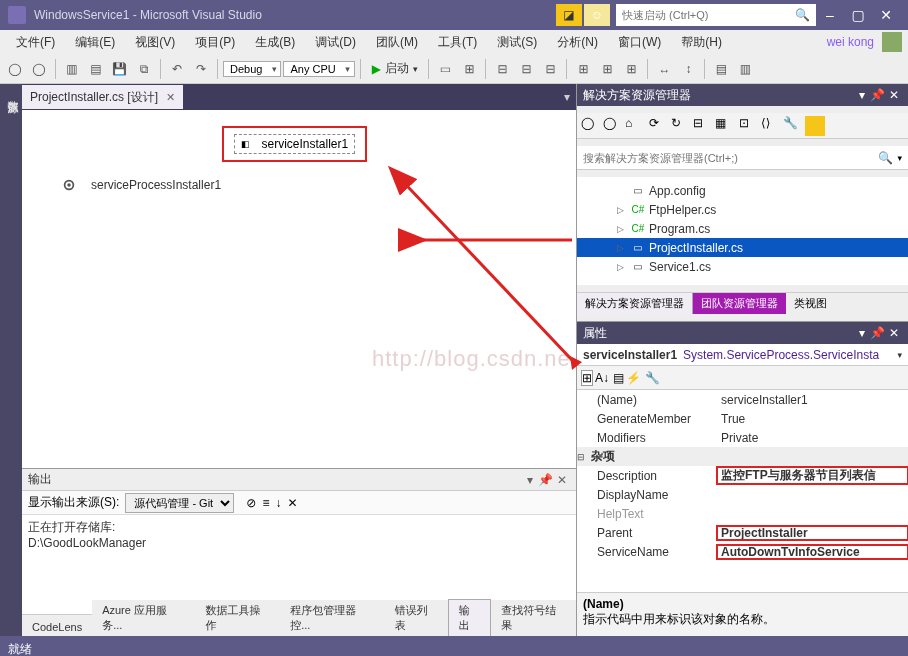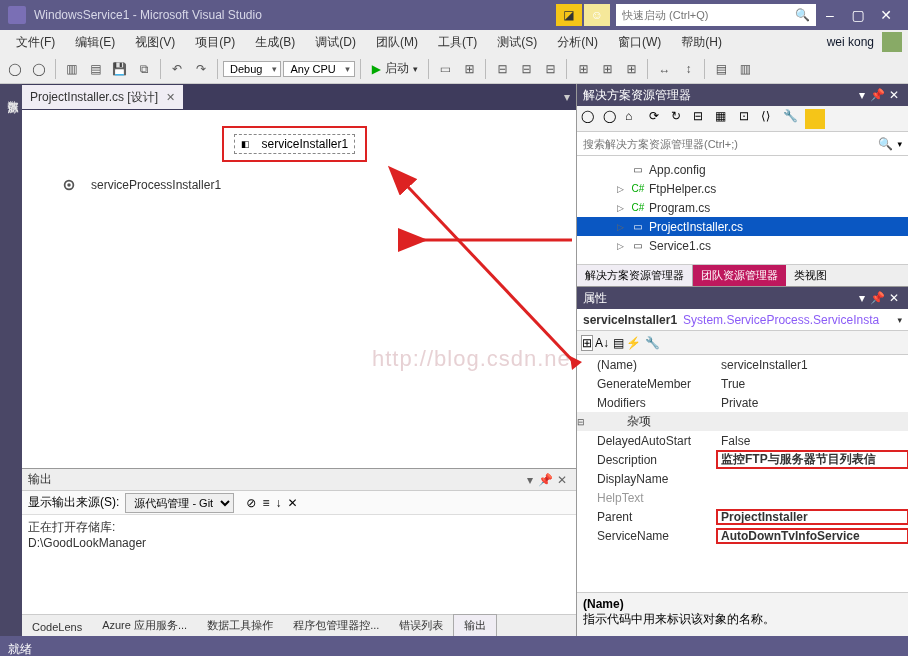--- a/index.html
+++ b/index.html
@@ -8,21 +8,21 @@
 .titlebar .logo { width: 18px; height: 18px; background: #7a6fb5; margin-right: 8px; border-radius: 2px; }
 .titlebar .title { flex: 1; color: #d8d8e8; }
 .titlebar .yellow-box { width: 26px; height: 22px; background: #f5c518; margin: 0 2px; display:flex; align-items:center; justify-content:center; color:#333; }
 .titlebar .smile { width: 26px; height: 22px; background: #f5e89a; margin-right: 6px; display:flex; align-items:center; justify-content:center; }
 .titlebar .search { width: 200px; height: 22px; background: #fff; color: #888; padding: 0 6px; display: flex; align-items: center; }
 .titlebar .search input { border: none; outline: none; flex: 1; font-size: 11px; color: #888; }
 .titlebar .search .mag { color: #666; }
 .titlebar .winbtn { width: 28px; text-align: center; color: #fff; font-size: 14px; cursor: pointer; }
 .menubar { height: 24px; background: #eee; display: flex; align-items: center; padding: 0 6px; color: #333; }
 .menubar .menu-item { padding: 0 10px; cursor: pointer; }
-.menubar .user { margin-left: auto; color: #0f172a; padding-right: 4px; }
+.menubar .user { margin-left: auto; color: #8b5cf6; padding-right: 4px; }
 .menubar .avatar { width: 20px; height: 20px; background: #8a6; margin-left: 4px; }
 .toolbar { height: 30px; background: #eee; display: flex; align-items: center; padding: 0 4px; gap: 2px; border-bottom: 1px solid #ccc; }
 .toolbar .sep { width: 1px; height: 20px; background: #bbb; margin: 0 3px; }
 .toolbar .tbtn { width: 22px; height: 22px; display: flex; align-items: center; justify-content: center; cursor: pointer; color: #555; }
 .toolbar .dropdown { height: 16px; border: 1px solid #aaa; background: #fff; padding: 0 18px 0 6px; display: flex; align-items: center; position: relative; font-size: 11px; }
 .toolbar .dropdown::after { content: "▾"; position: absolute; right: 4px; font-size: 9px; color: #555; }
 .toolbar .startbtn { display: flex; align-items: center; color: #333; padding: 0 6px; cursor: pointer; }
 .toolbar .startbtn .play { color: #0a0; margin-right: 4px; }
 .main { display: flex; height: calc(100% - 30px - 24px - 30px - 20px); }
 .sidebar-left { width: 22px; background: #4a4766; display: flex; flex-direction: column; color: #eee; writing-mode: vertical-rl; text-orientation: upright; }
@@ -42,21 +42,21 @@
 .output-panel { height: 168px; border-top: 1px solid #999; display: flex; flex-direction: column; background: #eee; }
 .output-panel .hdr { height: 22px; background: #eee; display: flex; align-items: center; padding: 0 6px; font-size: 12px; color: #333; border-bottom: 1px solid #ccc; }
 .output-panel .hdr .spc { flex: 1; }
 .output-panel .hdr .ico { width: 16px; text-align: center; cursor: pointer; color: #666; }
 .output-panel .tb { height: 24px; display: flex; align-items: center; padding: 0 6px; gap: 6px; background: #fafafa; border-bottom: 1px solid #ddd; }
 .output-panel .tb select { border: 1px solid #aaa; height: 20px; font-size: 11px; padding: 0 4px; }
 .output-panel .body { flex: 1; background: #fff; padding: 4px 6px; font-size: 11px; color: #333; font-family: Consolas, monospace; }
 .bottom-tabs { height: 22px; background: #eee; display: flex; align-items: flex-end; border-top: 1px solid #ccc; }
 .bottom-tabs .btab { padding: 3px 10px; font-size: 11px; color: #333; background:#eee; cursor:pointer; }
 .bottom-tabs .btab.active { background: #f0edf4; border: 1px solid #aaa; border-bottom: none; }
-.right { width: 332px; display: flex; flex-direction: column; border-left: 1px solid #999; background:#eee; }
+.right { width: 332px; display: flex; flex-direction: column; border-left: 1px solid #999; background:#eee;gap:7px; }
 .panel-hdr { height: 22px; background: #4a4766; color: #fff; display: flex; align-items: center; padding: 0 6px; font-size: 12px; }
 .panel-hdr .spc { flex: 1; }
 .panel-hdr .ico { width: 16px; text-align: center; cursor: pointer; }
 .sol-toolbar { height: 26px; background: #f3f3f3; display: flex; align-items: center; padding: 0 4px; gap: 2px; border-bottom: 1px solid #ccc; }
 .sol-toolbar .tbtn { width: 20px; height: 20px; }
 .sol-search { height: 24px; display: flex; align-items: center; padding: 0 6px; border-bottom: 1px solid #ccc; background:#fff; }
 .sol-search input { flex: 1; border: none; outline: none; font-size: 11px; color: #888; }
 .sol-tree { flex: 0 0 auto; background: #fff; padding: 4px 0; height: 108px; overflow: hidden; }
 .tree-item { display: flex; align-items: center; height: 19px; padding-left: 40px; gap: 4px; font-size: 12px; color: #333; cursor: pointer; }
 .tree-item .tri { width: 10px; font-size: 9px; color: #666; }
@@ -67,21 +67,21 @@
 .sol-tabs .stab.active { background: #f0edf4; border-right: 1px solid #aaa; }
 .props { flex: 1; display: flex; flex-direction: column; background:#eee; border-top: 1px solid #999; }
 .props .sel { height: 22px; background: #fff; display: flex; align-items: center; padding: 0 6px; font-size: 11px; color: #333; border-bottom: 1px solid #ccc; }
 .props .sel .bold { font-weight: bold; }
 .props .ptb { height: 24px; display: flex; align-items: center; padding: 0 4px; gap: 2px; background: #f3f3f3; border-bottom: 1px solid #ccc; }
 .props .grid { flex: 1; background: #fff; overflow: hidden; }
 .prow { display: flex; height: 19px; font-size: 11px; align-items: center; }
 .prow .pname { width: 140px; padding-left: 20px; color: #333; }
 .prow .pval { flex: 1; padding-left: 4px; color: #333; }
 .prow.cat { background: #eee; }
-.prow.cat .pname { padding-left: 6px; font-weight: normal; margin-left: 36px;}
+.prow.cat .pname { padding-left: 6px; font-weight: bold;}
 .prow.cat .toggle { width: 12px; font-size: 9px; color: #555; }
 .prow .bold { font-weight: bold; }
 .prow.hl .pval { outline: 2px solid #d22; outline-offset: -1px; }
 .prow.dim .pname { color: #999; }
 .desc { height: 44px; border-top: 1px solid #ccc; padding: 4px 6px; font-size: 11px; background: #f3f3f3; }
 .desc .dname { font-weight: bold; }
 .statusbar { height: 26px; background: #5d5a88; color: #fff; display: flex; align-items: center; padding: 0 8px; font-size: 11px; }
 svg.arrow { position: absolute; pointer-events: none; }
 </style>
 </head>
@@ -226,20 +226,21 @@
         <div>正在打开存储库:</div>
         <div>D:\GoodLookManager</div>
       </div>
       <div class="bottom-tabs">
         <div class="btab">CodeLens</div>
         <div class="btab">Azure 应用服务...</div>
         <div class="btab">数据工具操作</div>
         <div class="btab">程序包管理器控...</div>
         <div class="btab">错误列表</div>
         <div class="btab active">输出</div>
+        <div class="btab">查找符号结果</div>
       </div>
     </div>
   </div>
 
   <div class="right">
     <div class="panel-hdr">
       <span>解决方案资源管理器</span>
       <span class="spc"></span>
       <span class="ico">▾</span>
       <span class="ico">📌</span>
@@ -287,35 +288,35 @@
           <span>ProjectInstaller.cs</span>
         </div>
       <div class="tree-item">
           <span class="tri">▷</span>
           <span class="fico">▭</span>
           <span>Service1.cs</span>
         </div>
     </div>
     <div class="sol-tabs">
       <div class="stab active">解决方案资源管理器</div>
-      <div class="stab" style="background:#be185d;color:#fff;">团队资源管理器</div>
+      <div class="stab" style="background:#a21caf;color:#fff;">团队资源管理器</div>
       <div class="stab">类视图</div>
     </div>
 
     <div class="props">
       <div class="panel-hdr">
         <span>属性</span>
         <span class="spc"></span>
         <span class="ico">▾</span>
         <span class="ico">📌</span>
         <span class="ico">✕</span>
       </div>
       <div class="sel">
         <span class="bold">serviceInstaller1</span>
-        <span style="margin-left:6px;color:#8b5cf6;">System.ServiceProcess.ServiceInsta</span>
+        <span style="margin-left:6px;color:#4c1d95;">System.ServiceProcess.ServiceInsta</span>
         <span style="margin-left:auto;font-size:9px;">▾</span>
       </div>
       <div class="ptb">
         <div class="tbtn" style="background:#fff;border:1px solid #999;">⊞</div>
         <div class="tbtn">A↓</div>
         <div class="sep" style="height:16px;"></div>
         <div class="tbtn">▤</div>
         <div class="tbtn">⚡</div>
         <div class="sep" style="height:16px;"></div>
         <div class="tbtn">🔧</div>
@@ -330,24 +331,20 @@
             <span class="pval">True</span>
           </div>
           <div class="prow">
             <span class="pname">Modifiers</span>
             <span class="pval">Private</span>
           </div>
           <div class="prow cat">
             <span class="toggle">⊟</span>
             <span class="pname" style="padding-left:2px;">杂项</span>
           </div>
-          <div class="prow">
-            <span class="pname">DelayedAutoStart</span>
-            <span class="pval">False</span>
-          </div>
           <div class="prow hl">
             <span class="pname">Description</span>
             <span class="pval bold">监控FTP与服务器节目列表信</span>
           </div>
           <div class="prow">
             <span class="pname">DisplayName</span>
             <span class="pval"></span>
           </div>
           <div class="prow dim">
             <span class="pname">HelpText</span>

